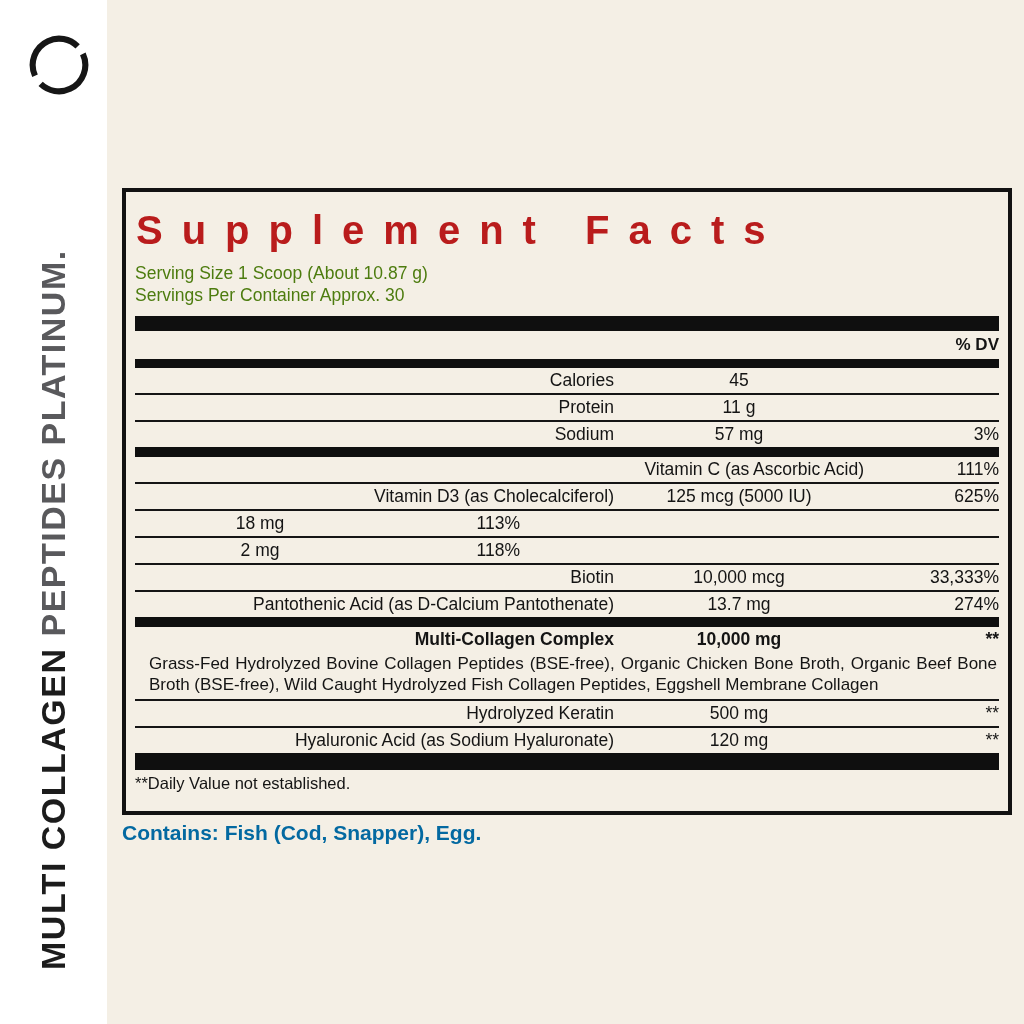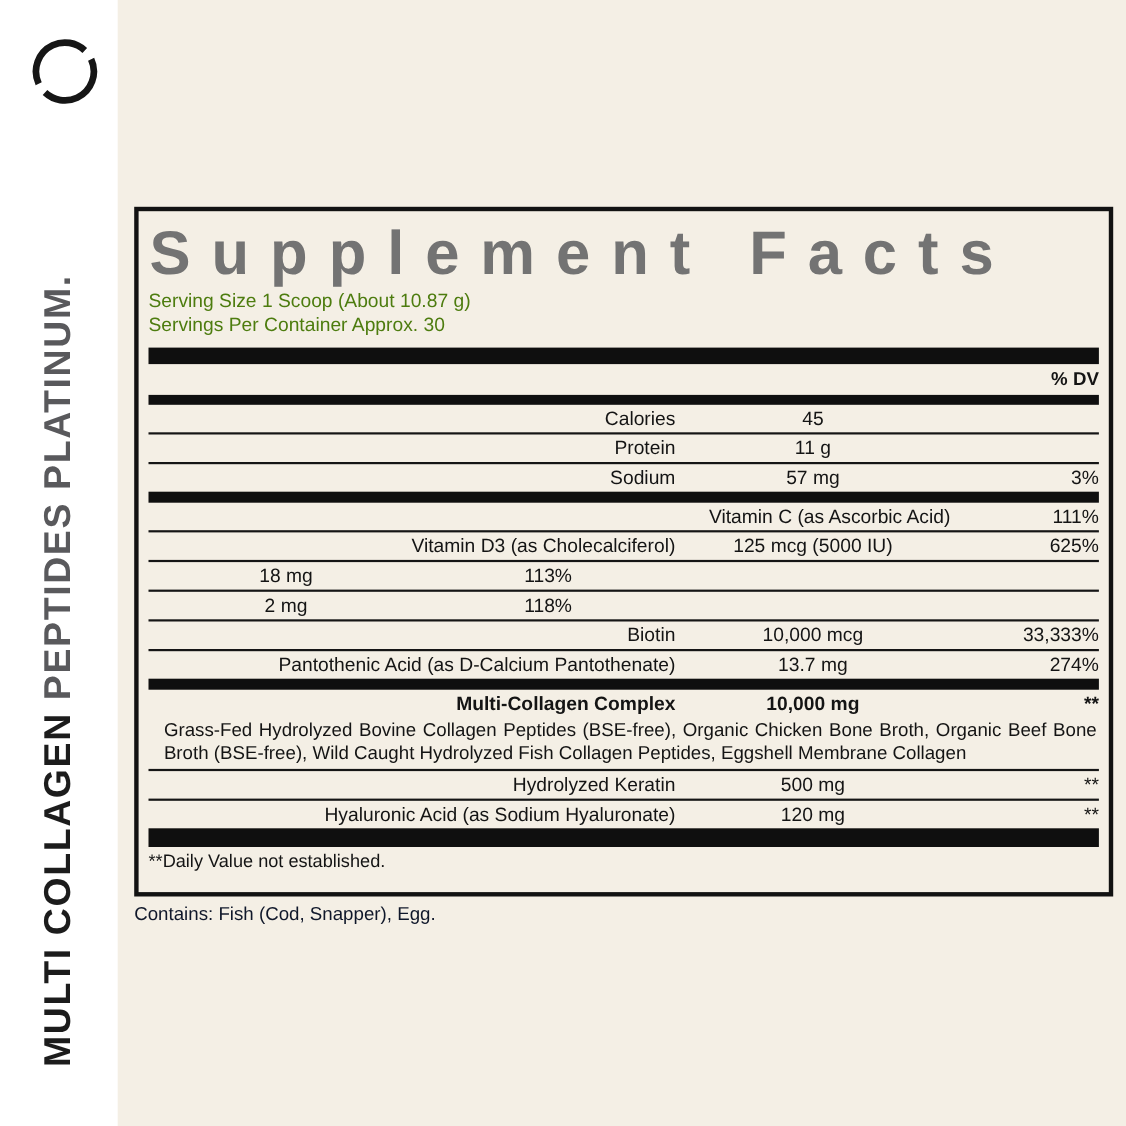--- a/index.html
+++ b/index.html
@@ -35,23 +35,23 @@
   
   .panel {
     position:absolute; left:122px; top:188px;
     width:890px; height:627px;
     border:4px solid #121212;
     padding:4px 9px 0 9px;
     overflow:hidden;
     background:transparent;
   }
   .sf-title {
-    font-size:56px; font-weight:700; line-height:56px;
+    font-size:40px; font-weight:700; line-height:56px;
     letter-spacing:19px; white-space:nowrap;
-    margin:6px 0 4px 1px; color:#737373;
+    margin:6px 0 4px 1px; color:#b91c1c;
   }
   .serving-line { font-size:17.5px; line-height:22px; color:#4d7c0f; }
 
   .bar { background:#0f0f0f; width:100%; }
   .bar-top    { height:15px; margin-top:10px; }
   .bar-header { height:9px;  }
   .bar-group  { height:10px; }
   .bar-bottom { height:17px; }
 
   .row, .header-row { display:flex; align-items:baseline; width:100%; }
@@ -67,21 +67,21 @@
     font-size:17px; line-height:21px;
     padding:1px 2px 4px 14px;
     text-align:justify;
   }
 
   .footnotes { padding-top:3px; }
   .footnote { font-size:16.5px; line-height:20px; }
 
   .contains-line {
     position:absolute; left:122px; top:821px;
-    font-size:17px; font-weight:400; color:#0f172a;
+    font-size:21px; font-weight:700; color:#0369a1;
   }
 </style>
 </head>
 <body>
 
 <div class="side-strip">
   <svg class="logo" viewBox="0 0 66 66">
     <circle cx="33" cy="33" r="28" fill="none" stroke="#161616" stroke-width="6.5" pathLength="100" stroke-dasharray="44 6" transform="rotate(-25 33 33)"></circle>
   </svg>
   <div class="vertical-title">

